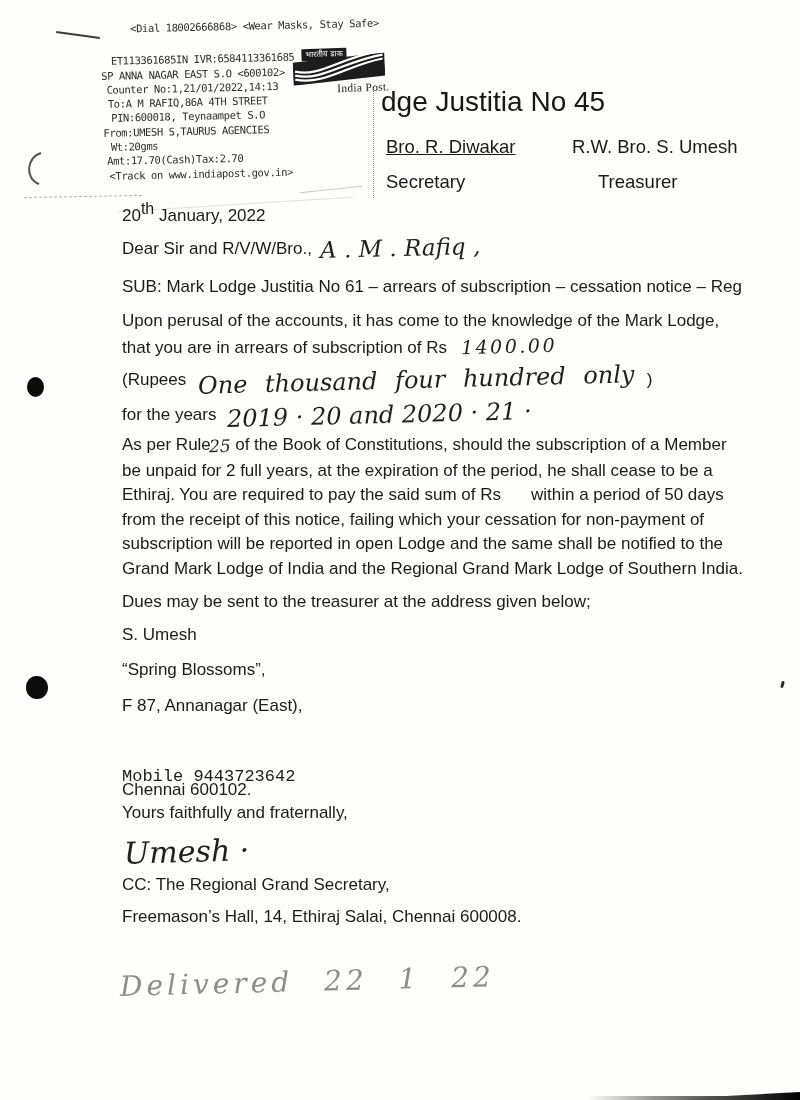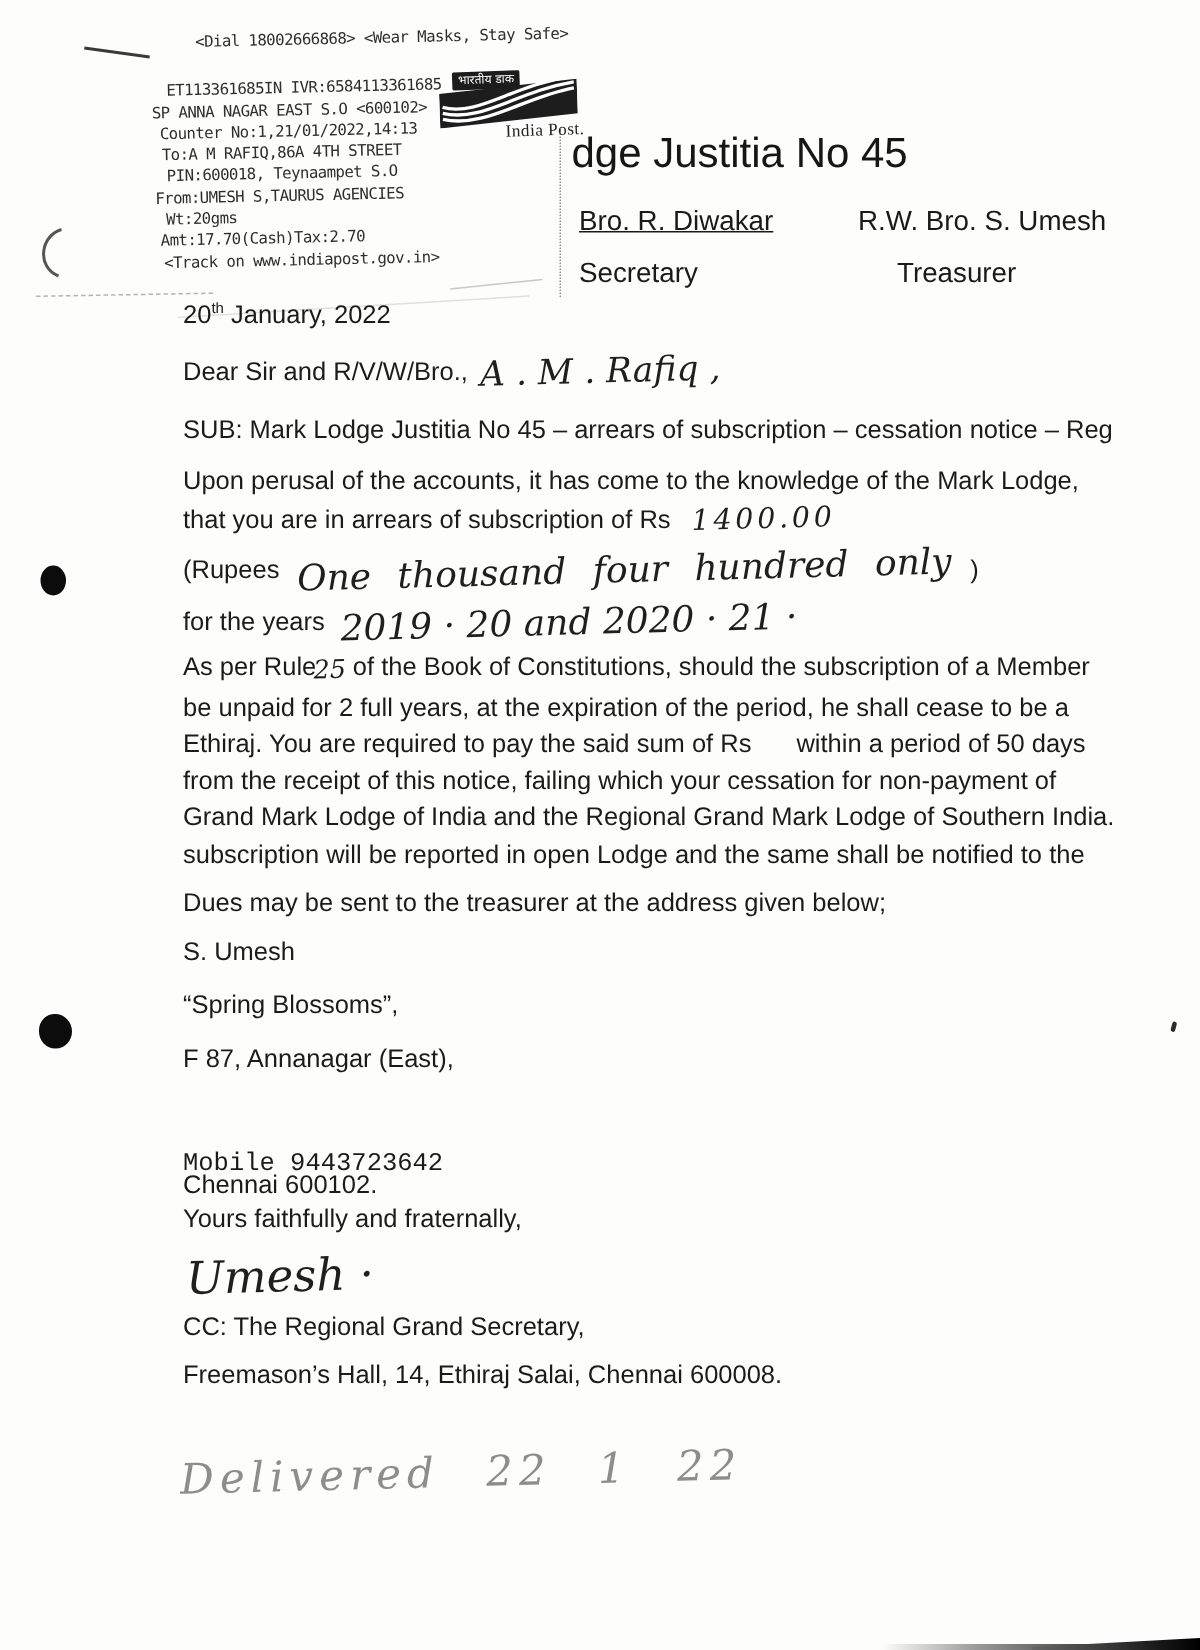--- a/index.html
+++ b/index.html
@@ -73,21 +73,21 @@
                border-radius:50%; }
   .hole-dot2 { left:26px; top:676px; width:22px; height:23px; background:#0c0c0c;
                border-radius:48% 52% 50% 50%; }
   .stray-mark { left:781px; top:681px; width:3px; height:7px; background:#2b2b2b;
                 border-radius:2px; transform:rotate(15deg); }
   .scan-line { left:588px; top:1096px; width:212px; height:4px;
                background:linear-gradient(to right, rgba(120,120,120,0), #999 30%, #444 65%, #000); }
   .scan-wedge { right:0; top:1092px; width:112px; height:8px;
                 background:linear-gradient(to right, #666, #000);
                 clip-path:polygon(0 75%, 100% 0, 100% 100%, 0 100%); }
-  sup { font-size:10px; }
+  sup { font-size:16px; }
 </style>
 </head>
 <body>
 
 <div class="page">
 
   <div class="abs pen-stroke"></div>
   <svg class="abs" style="left:22px; top:150px;" width="22" height="38">
     <path d="M19,3 C5,7 2,28 17,34" stroke="#555" stroke-width="2" fill="none"></path>
   </svg>
@@ -130,42 +130,42 @@
   <div class="abs officer" style="left:572px; top:136px;">R.W. Bro. S. Umesh</div>
   <div class="abs officer" style="left:386px; top:171px;">Secretary</div>
   <div class="abs officer" style="left:598px; top:171px;">Treasurer</div>
 
   <div class="abs body-line" style="left:122px; top:200px;"><span>20</span><sup>th</sup><span> January, 2022</span></div>
 
   <div class="abs body-line" style="left:122px; top:235px;">
     <span>Dear Sir and R/V/W/Bro.,</span><span class="hw hw-name">A . M . Rafiq ,</span>
   </div>
 
-  <div class="abs body-line" style="left:122px; top:277px;">SUB: Mark Lodge Justitia No 45 – arrears of subscription – cessation notice – Reg</div>
+  <div class="abs body-line" style="left:122px; top:277px;">SUB: Mark Lodge Justitia No 61 – arrears of subscription – cessation notice – Reg</div>
 
   <div class="abs body-line" style="left:122px; top:311px;">Upon perusal of the accounts, it has come to the knowledge of the Mark Lodge,</div>
   <div class="abs body-line" style="left:122px; top:335px;">
     <span>that you are in arrears of subscription of Rs</span><span class="hw hw-amount">1400.00</span>
   </div>
 
   <div class="abs body-line" style="left:122px; top:366px;">
     <span>(Rupees</span><span class="hw hw-words">One thousand four hundred only</span><span>)</span>
   </div>
 
   <div class="abs body-line" style="left:122px; top:401px;">
     <span>for the years</span><span class="hw hw-years">2019 · 20  and  2020 · 21 ·</span>
   </div>
 
   <div class="para2">
     <div><span>As per Rule</span><span class="hw hw-rule">25</span><span> of the Book of Constitutions, should the subscription of a Member</span></div>
     <div>be unpaid for 2 full years, at the expiration of the period, he shall cease to be a</div>
     <div><span>Ethiraj. You are required to pay the said sum of Rs</span><span class="gap30"></span><span>within a period of 50 days</span></div>
     <div>from the receipt of this notice, failing which your cessation for non-payment of</div>
+    <div>subscription will be reported in open Lodge and the same shall be notified to the</div>
     <div>Grand Mark Lodge of India and the Regional Grand Mark Lodge of Southern India.</div>
-    <div>subscription will be reported in open Lodge and the same shall be notified to the</div>
   </div>
 
   <div class="abs body-line" style="left:122px; top:592px;">Dues may be sent to the treasurer at the address given below;</div>
 
   <div class="abs body-line" style="left:122px; top:625px;">S. Umesh</div>
   <div class="abs body-line" style="left:122px; top:660px;">“Spring Blossoms”,</div>
   <div class="abs body-line" style="left:122px; top:696px;">F 87, Annanagar (East),</div>
   <div class="abs body-line" style="left:122px; top:732px;margin-top:48px;">Chennai 600102.</div>
   <div class="abs body-line" style="left:122px; top:767px;font-family:Liberation Mono, monospace;">Mobile 9443723642</div>
 

